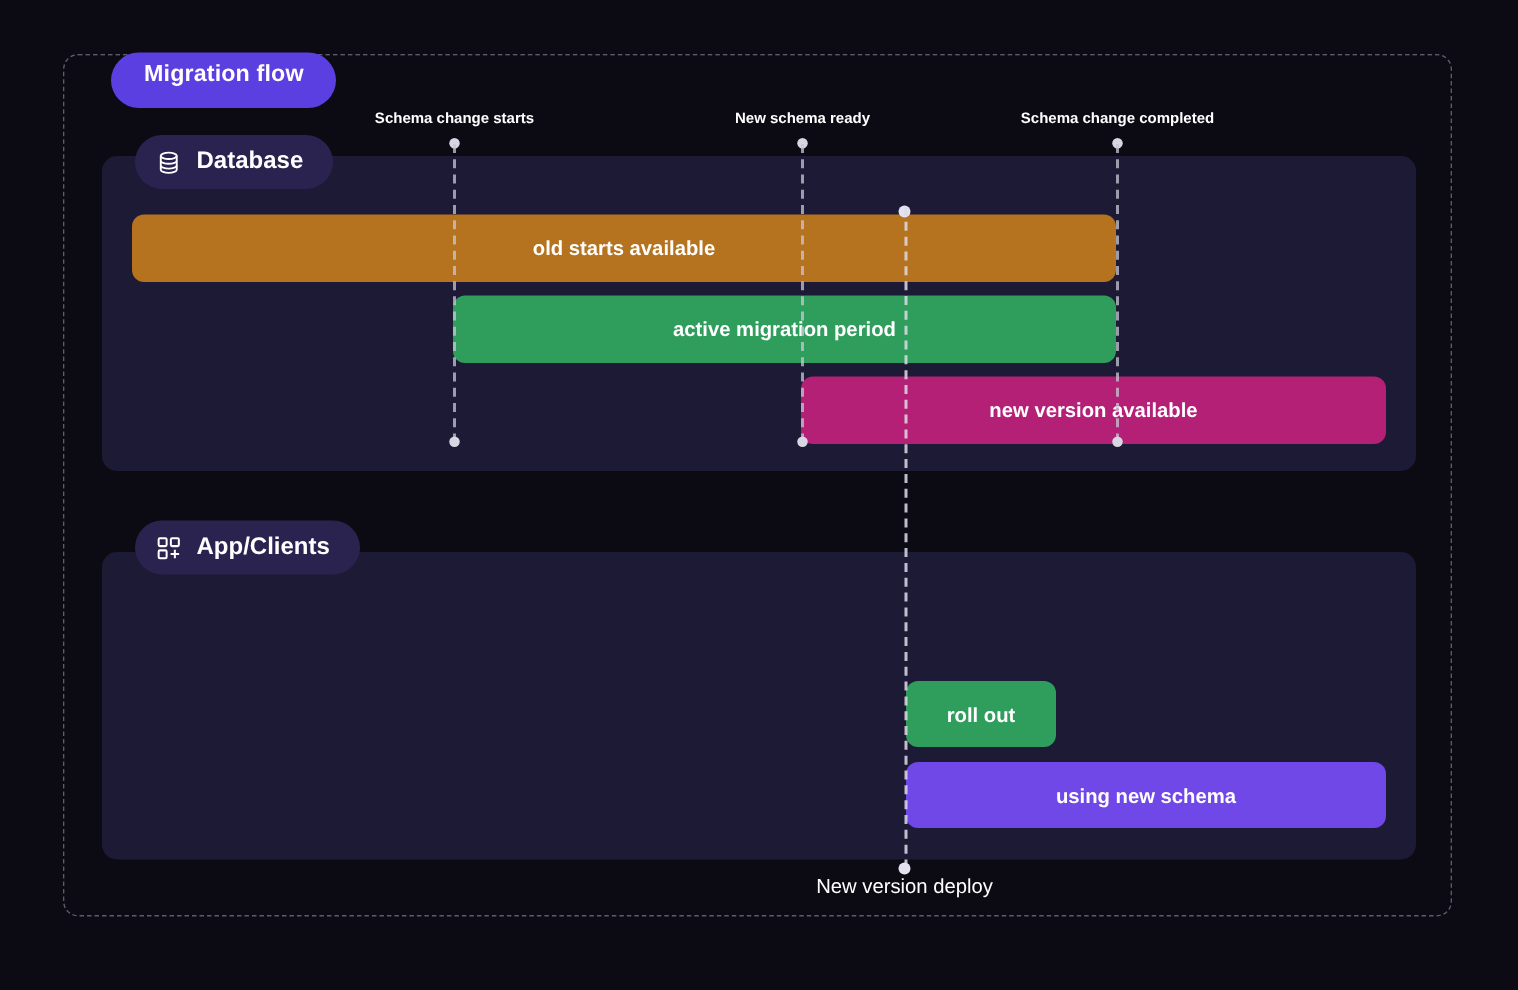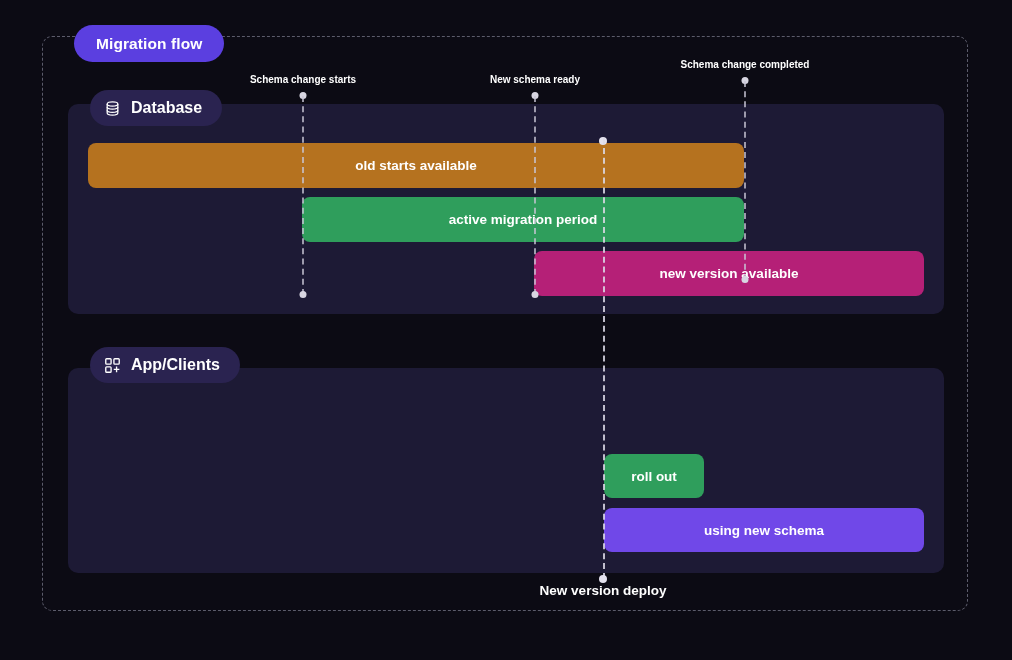--- a/index.html
+++ b/index.html
@@ -28,25 +28,25 @@
     height: 575px;
     border: 1.5px dashed #5c5c6b;
     border-radius: 10px;
     background: transparent;
   }
 
   
   .flow-badge {
     position: absolute;
     left: 74px;
-    top: 25px;
+    top: 35px;
     height: 37px;
-    padding: 16px 22px;
+    padding: 6px 22px;
     display: flex;
-    align-items: center;
+    align-items: flex-start;
     background: #5b3fe0;
     border-radius: 19px;
     color: #ffffff;
     font-size: 15.5px;
     font-weight: bold;
     letter-spacing: 0.1px;
     z-index: 40;
   }
 
   
@@ -137,21 +137,21 @@
     transform: translateX(-50%);
   }
   .deploy-label {
     position: absolute;
     left: 603px;
     top: 583px;
     transform: translateX(-50%);
     white-space: nowrap;
     color: #ffffff;
     font-size: 13.5px;
-    font-weight: bold;
+    font-weight: normal;
     z-index: 30;
   }
 
   
   .bar {
     position: absolute;
     display: flex;
     align-items: center;
     justify-content: center;
     border-radius: 8px;
@@ -208,21 +208,21 @@
     <div class="m-dot" style="top:215px;"></div>
   </div>
 
   <div class="milestone" id="ms-1" style="left:534px; top:76px; width:2px; height:222px;">
     <div class="m-label" style="top:-2px;">New schema ready</div>
     <div class="m-dot" style="top:16px;"></div>
     <div class="m-line" style="top:20px; height:199px;"></div>
     <div class="m-dot" style="top:215px;"></div>
   </div>
 
-  <div class="milestone" id="ms-2" style="left:744px; top:61px; width:2px; height:222px;">
+  <div class="milestone" id="ms-2" style="left:744px; top:76px; width:2px; height:222px;">
     <div class="m-label" style="top:-2px;">Schema change completed</div>
     <div class="m-dot" style="top:16px;"></div>
     <div class="m-line" style="top:20px; height:199px;"></div>
     <div class="m-dot" style="top:215px;"></div>
   </div>
 
   <div class="bar" style="left:88px; top:143px; width:656px; height:45px; background:#b5721f;">
     <span>old starts available</span>
   </div>
 

